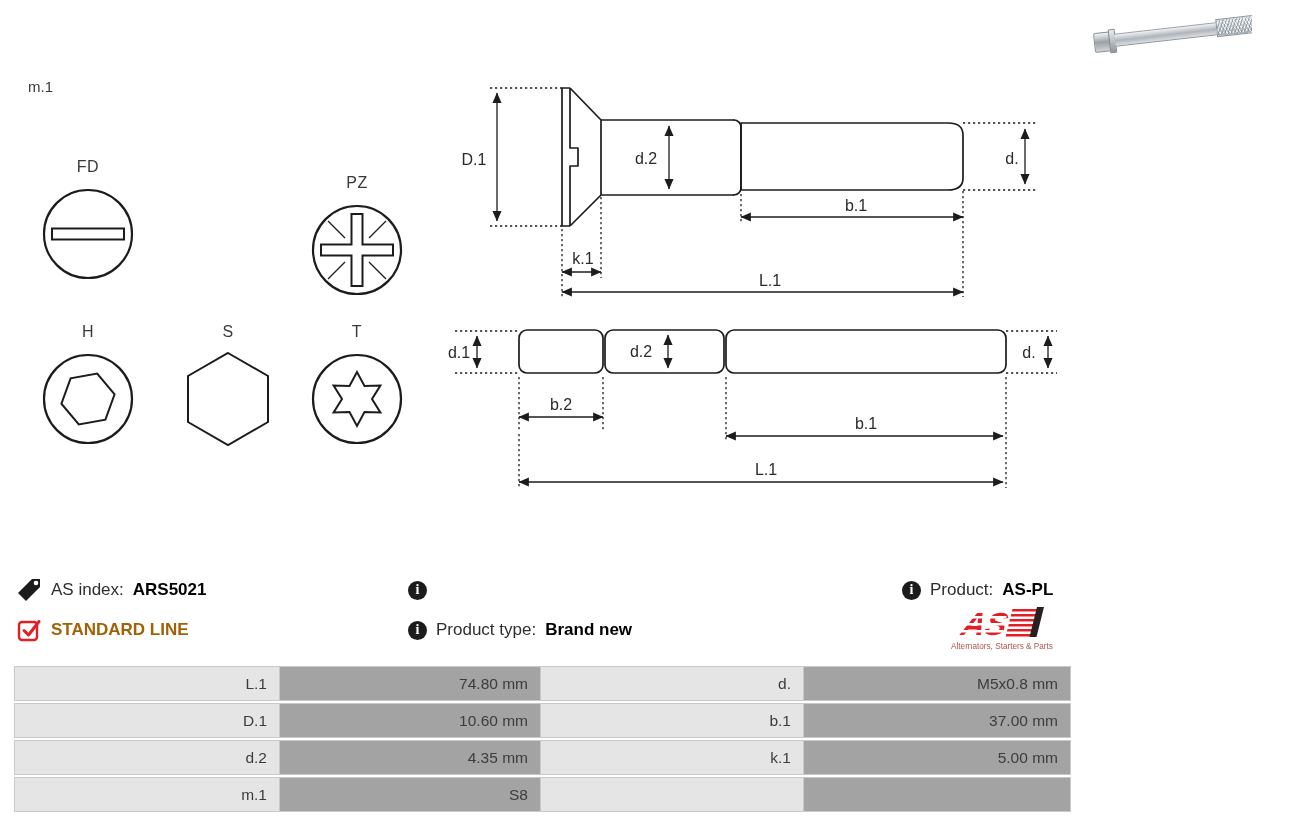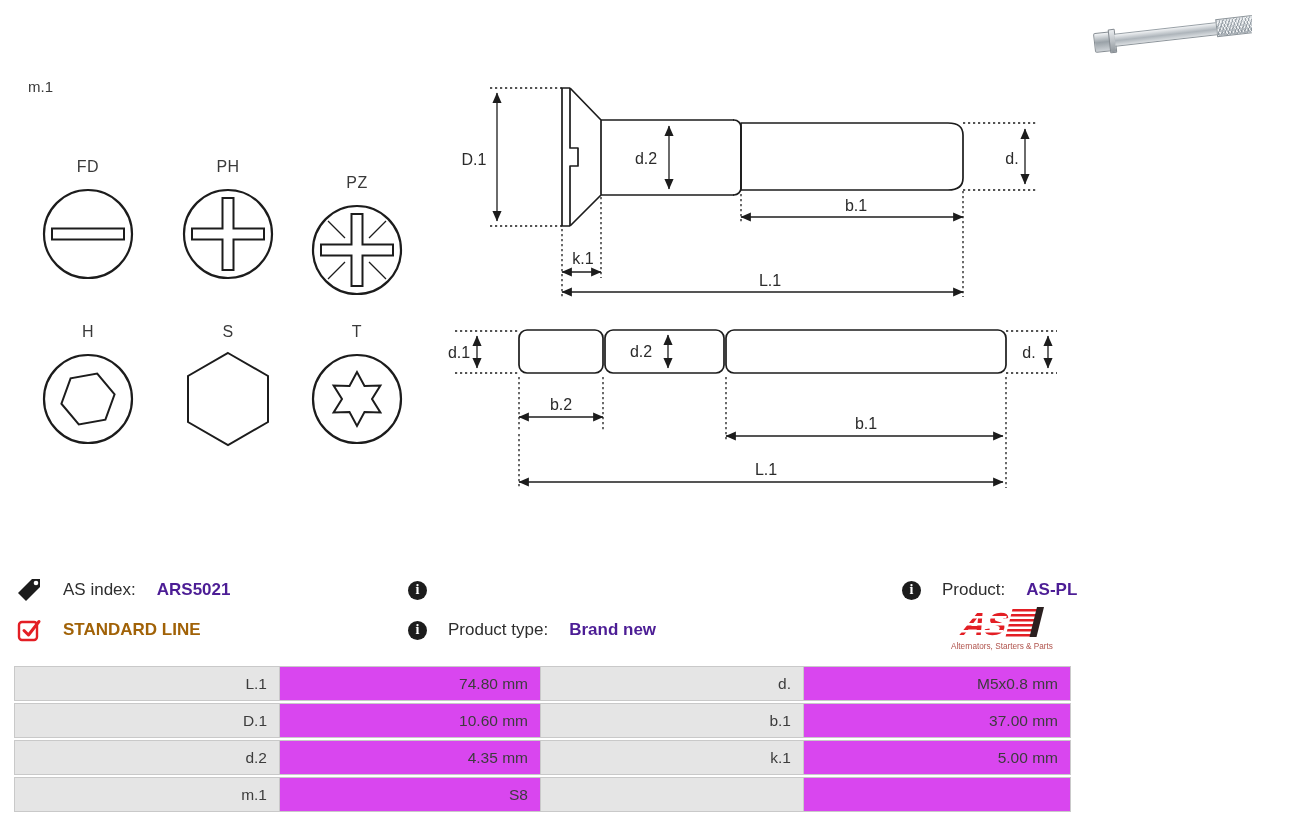--- a/index.html
+++ b/index.html
@@ -15,32 +15,32 @@
   .m1-label { position:absolute; left:28px; top:78px; font-size:15px; color:#3a3a3a; }
 
   
   .oln  { stroke:#1c1c1c; stroke-width:1.7; fill:none; stroke-linejoin:round; }
   .dim  { stroke:#1c1c1c; stroke-width:1.3; fill:none; }
   .dot  { stroke:#1c1c1c; stroke-width:1.3; fill:none; stroke-dasharray:2.2 2.8; }
   .dim-label { font-size:16px; fill:#2b2b2b; font-family:"Liberation Sans",sans-serif; }
   .icon-line { stroke:#1c1c1c; fill:none; }
 
   
-  .info-row { position:absolute; display:flex; align-items:center; gap:21px; height:26px; font-size:17px; color:#2e2e2e; white-space:nowrap; }
-  .info-row b { font-weight:700; color:#4c1d95;text-align:center; }
+  .info-row { position:absolute; display:flex; align-items:center; gap:9px; height:26px; font-size:17px; color:#2e2e2e; white-space:nowrap; }
+  .info-row b { font-weight:700; color:#000000;text-align:center; }
   .badge-red { color:#a16207; font-weight:700; }
   .i-badge { display:inline-flex; width:19px; height:19px; border-radius:50%; background:#1c1c1c; color:#fff;
              align-items:center; justify-content:center; font-family:"Liberation Serif",serif; font-weight:700; font-size:14px; flex:0 0 auto; }
 
   
   table.spec { position:absolute; left:14px; top:664px; width:1057px; border-collapse:separate; border-spacing:0 2px; table-layout:fixed; }
   table.spec td { border:1px solid #c9c9c9; height:33px; font-size:15.5px; color:#3c3c3c; text-align:right; padding:0 12px 0 4px; }
   table.spec td + td { border-left:none; }
   td.lbl { background:#e5e5e5; }
-  td.val { background:#d946ef;margin-top:18px; }
+  td.val { background:#a3a3a3;margin-top:18px; }
 
   
   .photo { position:absolute; left:1092px; top:4px; width:200px; height:56px; }
   .bolt-rot { position:absolute; inset:0; transform:rotate(-6.5deg); transform-origin:12px 38px; }
   .bolt-head { position:absolute; left:2px; top:28px; width:16px; height:18px; background:linear-gradient(180deg,#f4f6f8,#9aa2a8 50%,#ced3d7); border:1px solid #868d93; border-radius:2px; }
   .bolt-flange { position:absolute; left:17px; top:26px; width:5px; height:22px; background:linear-gradient(180deg,#eaedf0,#8f969c); border:1px solid #848a90; border-radius:1px; }
   .bolt-shank { position:absolute; left:23px; top:31px; width:102px; height:11px; background:linear-gradient(180deg,#f0f2f4,#aeb5bb 55%,#dadee1); border-top:1px solid #99a1a7; border-bottom:1px solid #8d959b; }
   .bolt-knurl { position:absolute; left:125px; top:28px; width:70px; height:16px; border-radius:0 7px 7px 0; border:1px solid #8d959b;
       background:
         repeating-linear-gradient(115deg, rgba(110,120,130,.55) 0 1px, transparent 1px 3px),
@@ -54,27 +54,20 @@
 
 <div id="sheet">
 
   <div class="m1-label">m.1</div>
 
   <div class="drive-cell" style="left:23px; top:134px;">
     <div class="drive-label">FD</div>
     <svg width="96" height="96" viewBox="0 0 96 96">
       <circle cx="48" cy="48" r="44" class="icon-line" stroke-width="2.2"></circle>
       <rect x="12" y="42.5" width="72" height="11" class="icon-line" stroke-width="2"></rect>
-    </svg>
-  </div>
-  <div class="drive-cell" style="left:163px; top:134px;">
-    <div class="drive-label">PH</div>
-    <svg width="96" height="96" viewBox="0 0 96 96">
-      <circle cx="48" cy="48" r="44" class="icon-line" stroke-width="2.2"></circle>
-      <path d="M42.5,12 H53.5 V42.5 H84 V53.5 H53.5 V84 H42.5 V53.5 H12 V42.5 H42.5 Z" class="icon-line" stroke-width="2"></path>
     </svg>
   </div>
   <div class="drive-cell" style="left:292px; top:150px;">
     <div class="drive-label">PZ</div>
     <svg width="96" height="96" viewBox="0 0 96 96">
       <circle cx="48" cy="48" r="44" class="icon-line" stroke-width="2.2"></circle>
       <path d="M42.5,12 H53.5 V42.5 H84 V53.5 H53.5 V84 H42.5 V53.5 H12 V42.5 H42.5 Z" class="icon-line" stroke-width="2"></path>
       <path d="M19,19 L36,36 M77,19 L60,36 M19,77 L36,60 M77,77 L60,60" class="icon-line" stroke-width="1.3"></path>
     </svg>
   </div>

